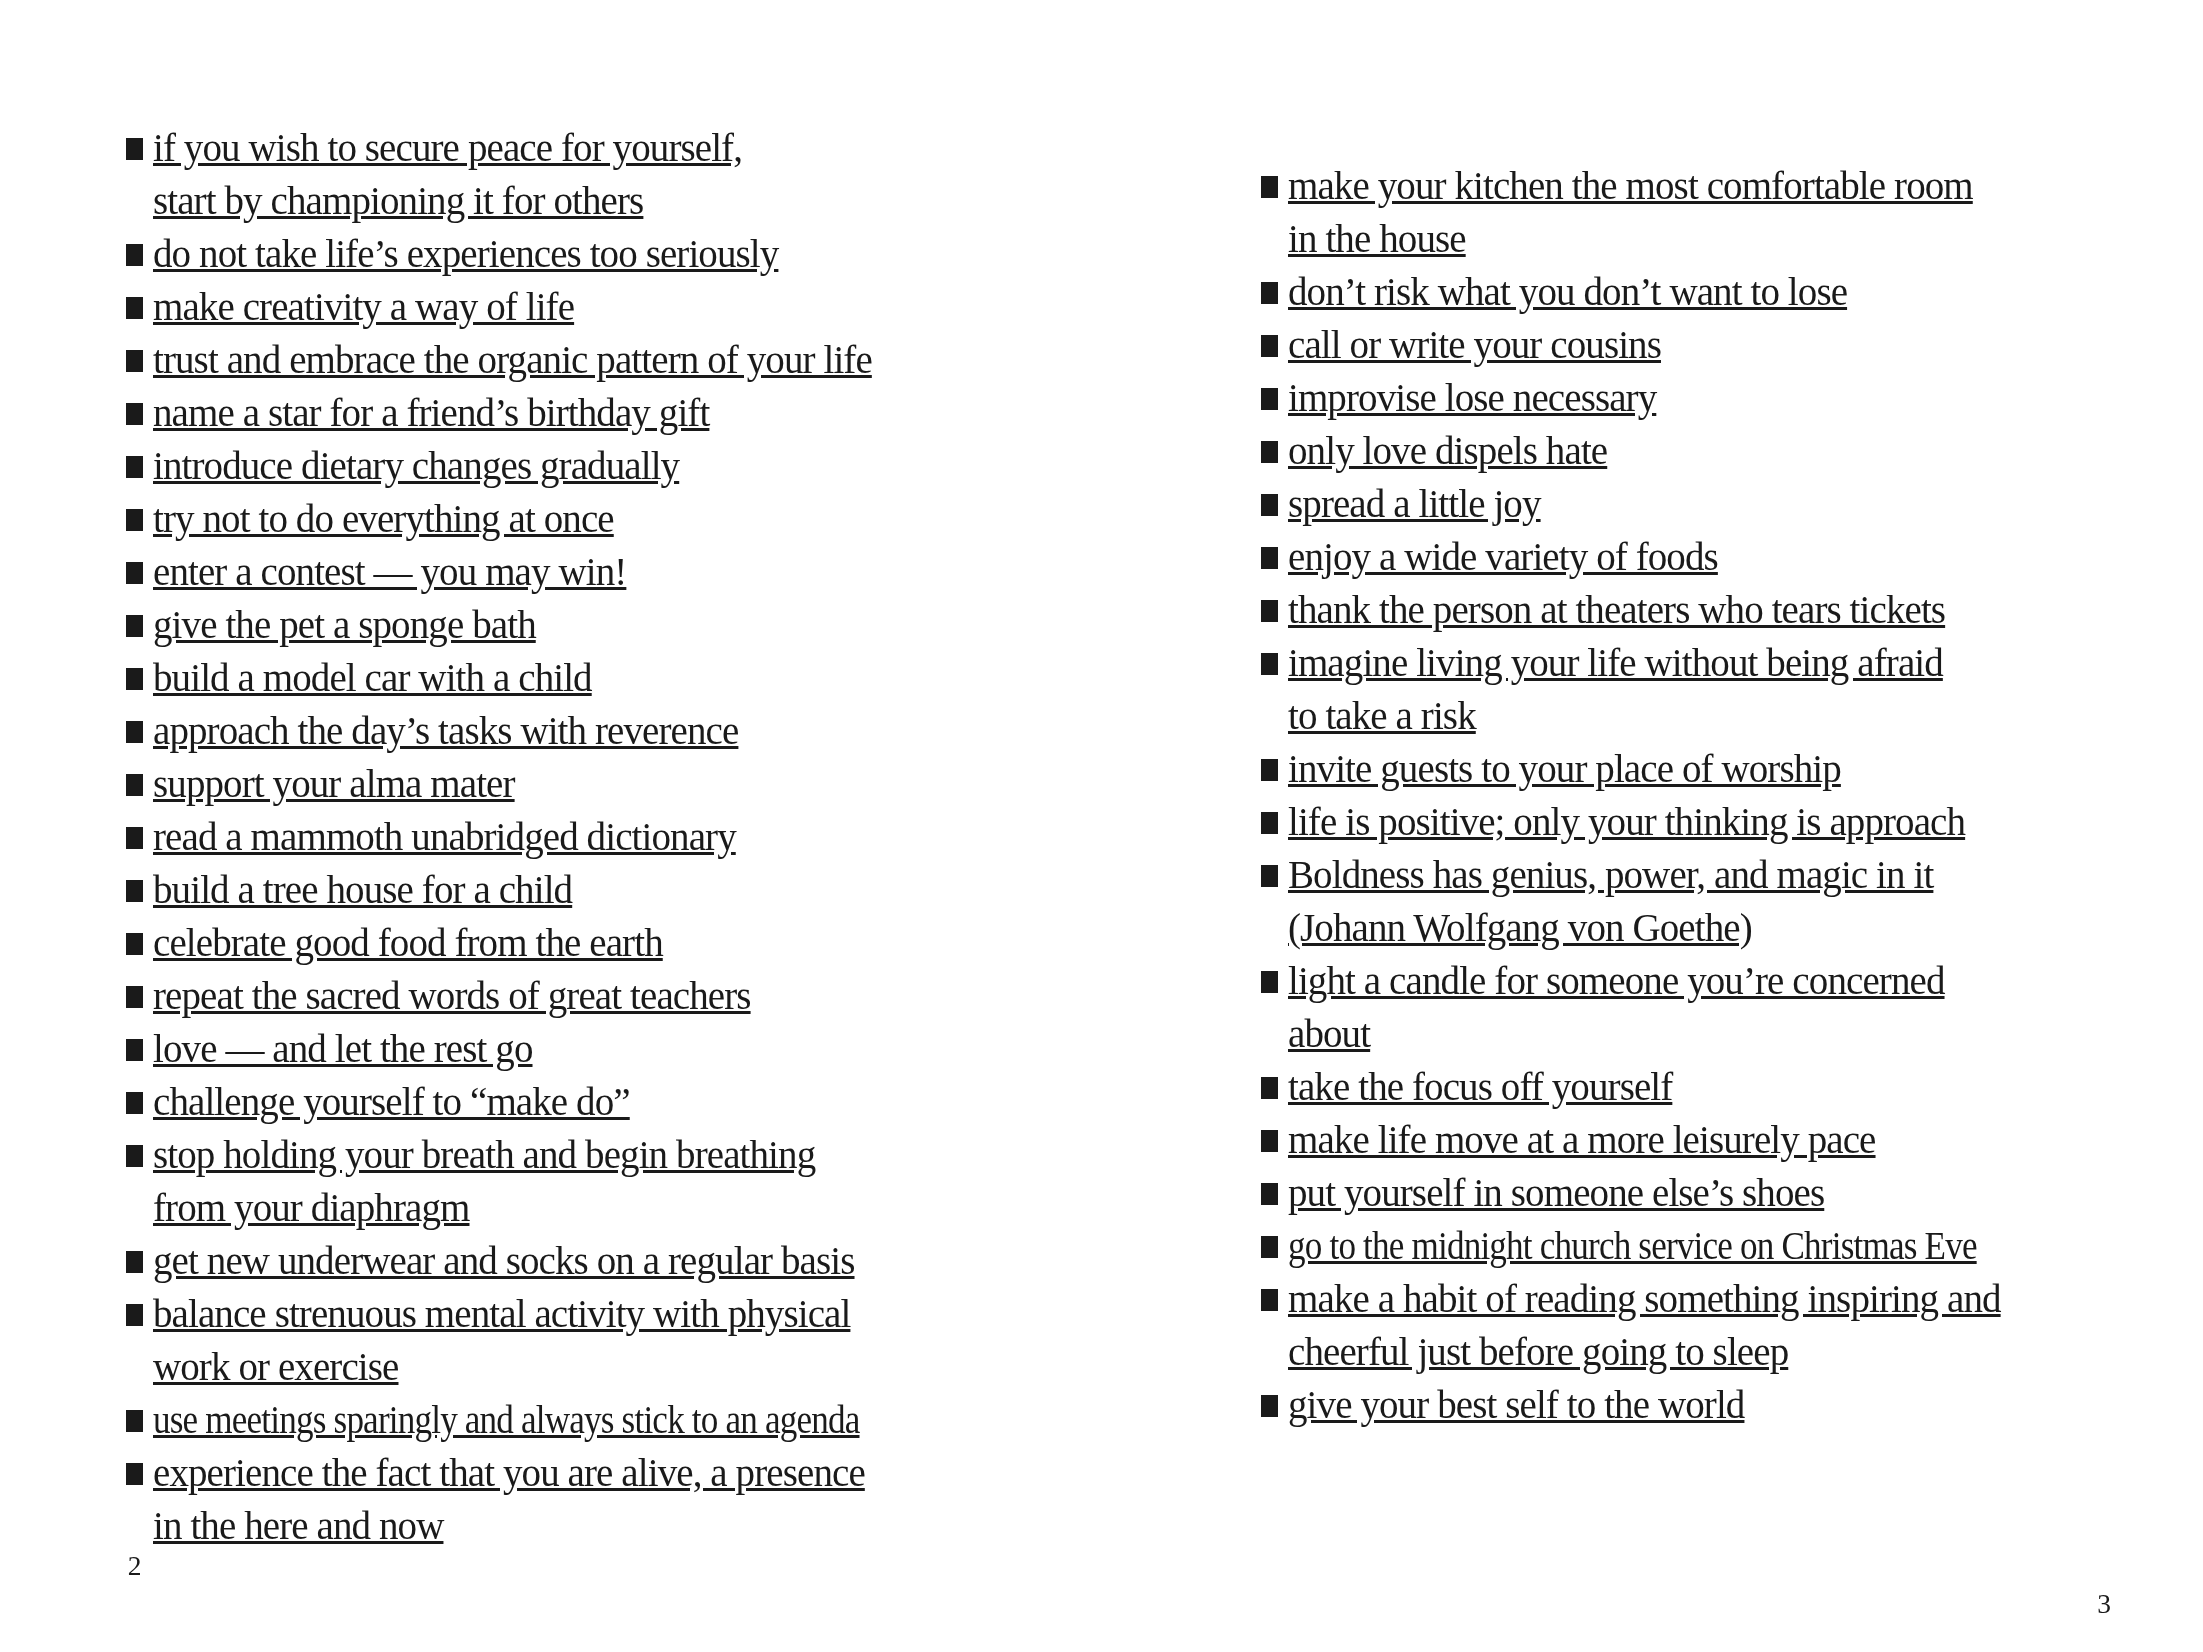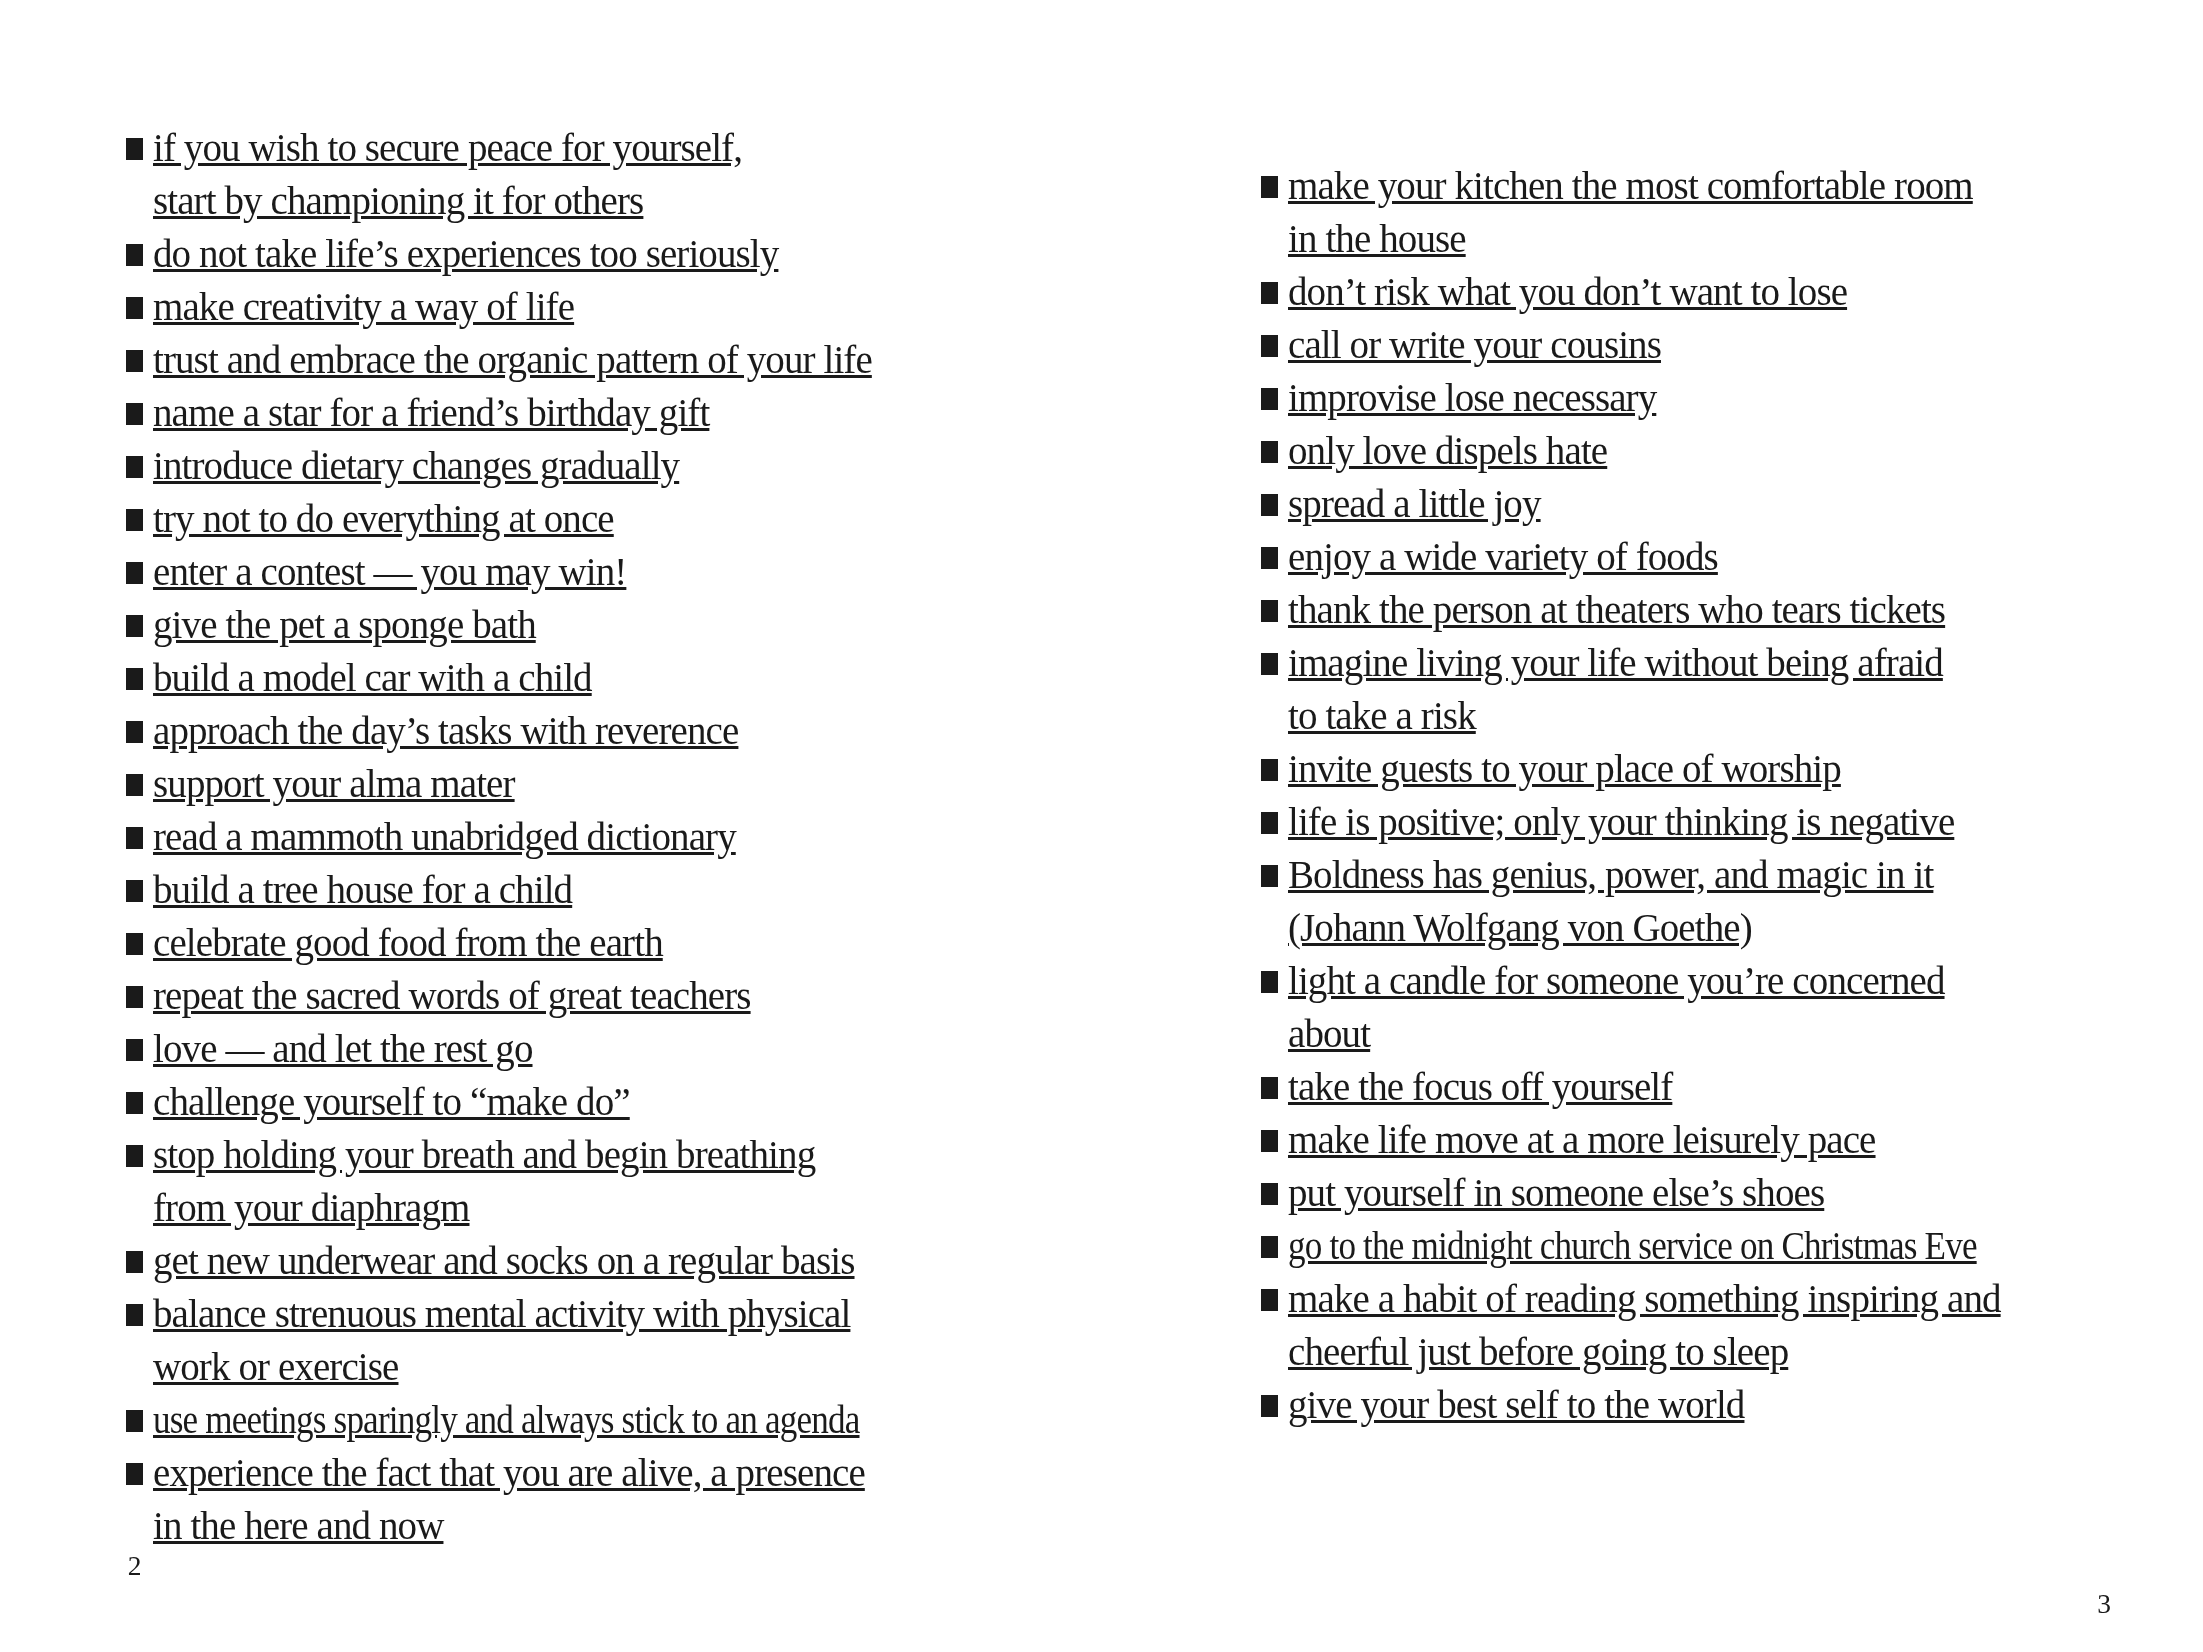--- a/index.html
+++ b/index.html
@@ -203,21 +203,21 @@
         <span class="bullet"></span>
         <div class="line">imagine living your life without being afraid</div>
         <div class="line">to take a risk</div>
       </li>
       <li class="item">
         <span class="bullet"></span>
         <div class="line">invite guests to your place of worship</div>
       </li>
       <li class="item">
         <span class="bullet"></span>
-        <div class="line">life is positive; only your thinking is negative</div>
+        <div class="line">life is positive; only your thinking is approach</div>
       </li>
       <li class="item">
         <span class="bullet"></span>
         <div class="line">Boldness has genius, power, and magic in it</div>
         <div class="line">(Johann Wolfgang von Goethe)</div>
       </li>
       <li class="item">
         <span class="bullet"></span>
         <div class="line">light a candle for someone you’re concerned</div>
         <div class="line">about</div>

